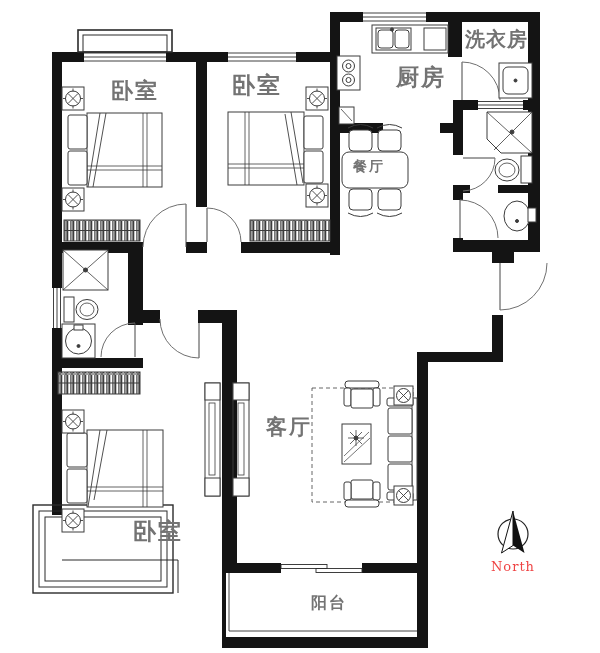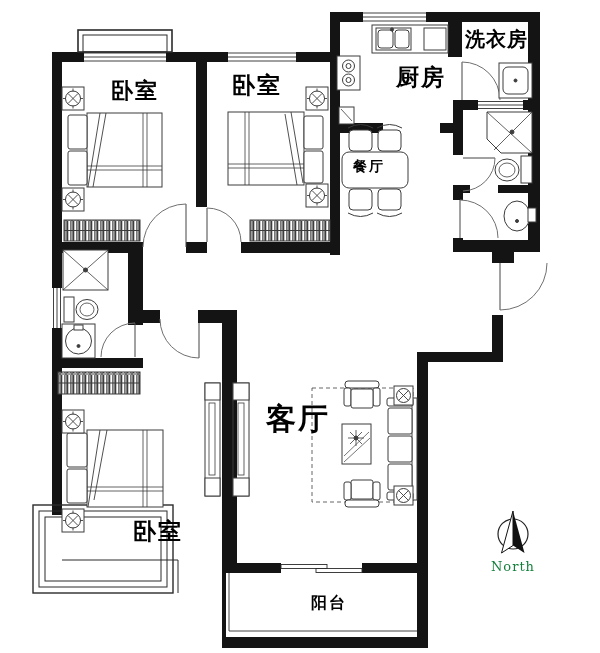--- a/index.html
+++ b/index.html
@@ -1,21 +1,21 @@
 <!DOCTYPE html>
 <html><head>
 <meta charset="utf-8">
 <style>
   html,body{margin:0;padding:0;background:#fff;}
   .stage{position:relative;width:600px;height:653px;background:#ffffff;overflow:hidden;
          font-family:"Liberation Sans","DejaVu Sans",sans-serif;}
   .stage svg{position:absolute;left:0;top:0;}
-  .lbl{position:absolute;color:#000000;font-weight:600;white-space:nowrap;
+  .lbl{position:absolute;color:#737373;font-weight:600;white-space:nowrap;
        font-family:"Liberation Sans","DejaVu Sans",sans-serif;line-height:1;}
-  .lbl-north{font-family:"DejaVu Serif","Liberation Serif",serif;font-weight:400;color:#15803d;
+  .lbl-north{font-family:"DejaVu Serif","Liberation Serif",serif;font-weight:400;color:#ef4444;
              text-align:center;letter-spacing:1px;}
 </style>
 </head>
 <body>
 
 <div class="stage">
 <svg width="600" height="653" viewBox="0 0 600 653">
 
   <g fill="#141414" shape-rendering="crispEdges">
 
@@ -339,16 +339,16 @@
     <path d="M513,511 L501.5,553 L513,545.5 Z" fill="#fff" stroke="#111" stroke-width="1"></path>
   </g>
 </svg>
 
   <div class="lbl" style="left:111px;top:80px;font-size:22px;letter-spacing:2px">卧室</div>
   <div class="lbl" style="left:232px;top:74px;font-size:23px;letter-spacing:2px">卧室</div>
   <div class="lbl" style="left:133px;top:520px;font-size:23px;letter-spacing:2px">卧室</div>
   <div class="lbl" style="left:396px;top:66px;font-size:23px;letter-spacing:2px">厨房</div>
   <div class="lbl" style="left:465px;top:29px;font-size:20px;letter-spacing:1px">洗衣房</div>
   <div class="lbl" style="left:353px;top:159px;font-size:14px;letter-spacing:2px">餐厅</div>
-  <div class="lbl" style="left:266px;top:404px;font-size:30px;letter-spacing:2px">客厅</div>
+  <div class="lbl" style="left:266px;top:416px;font-size:21px;letter-spacing:2px">客厅</div>
   <div class="lbl" style="left:311px;top:595px;font-size:16px;letter-spacing:2px">阳台</div>
   <div class="lbl lbl-north" style="left:488px;top:560px;width:50px;font-size:13px">North</div>
 </div>
 
 </body></html>

